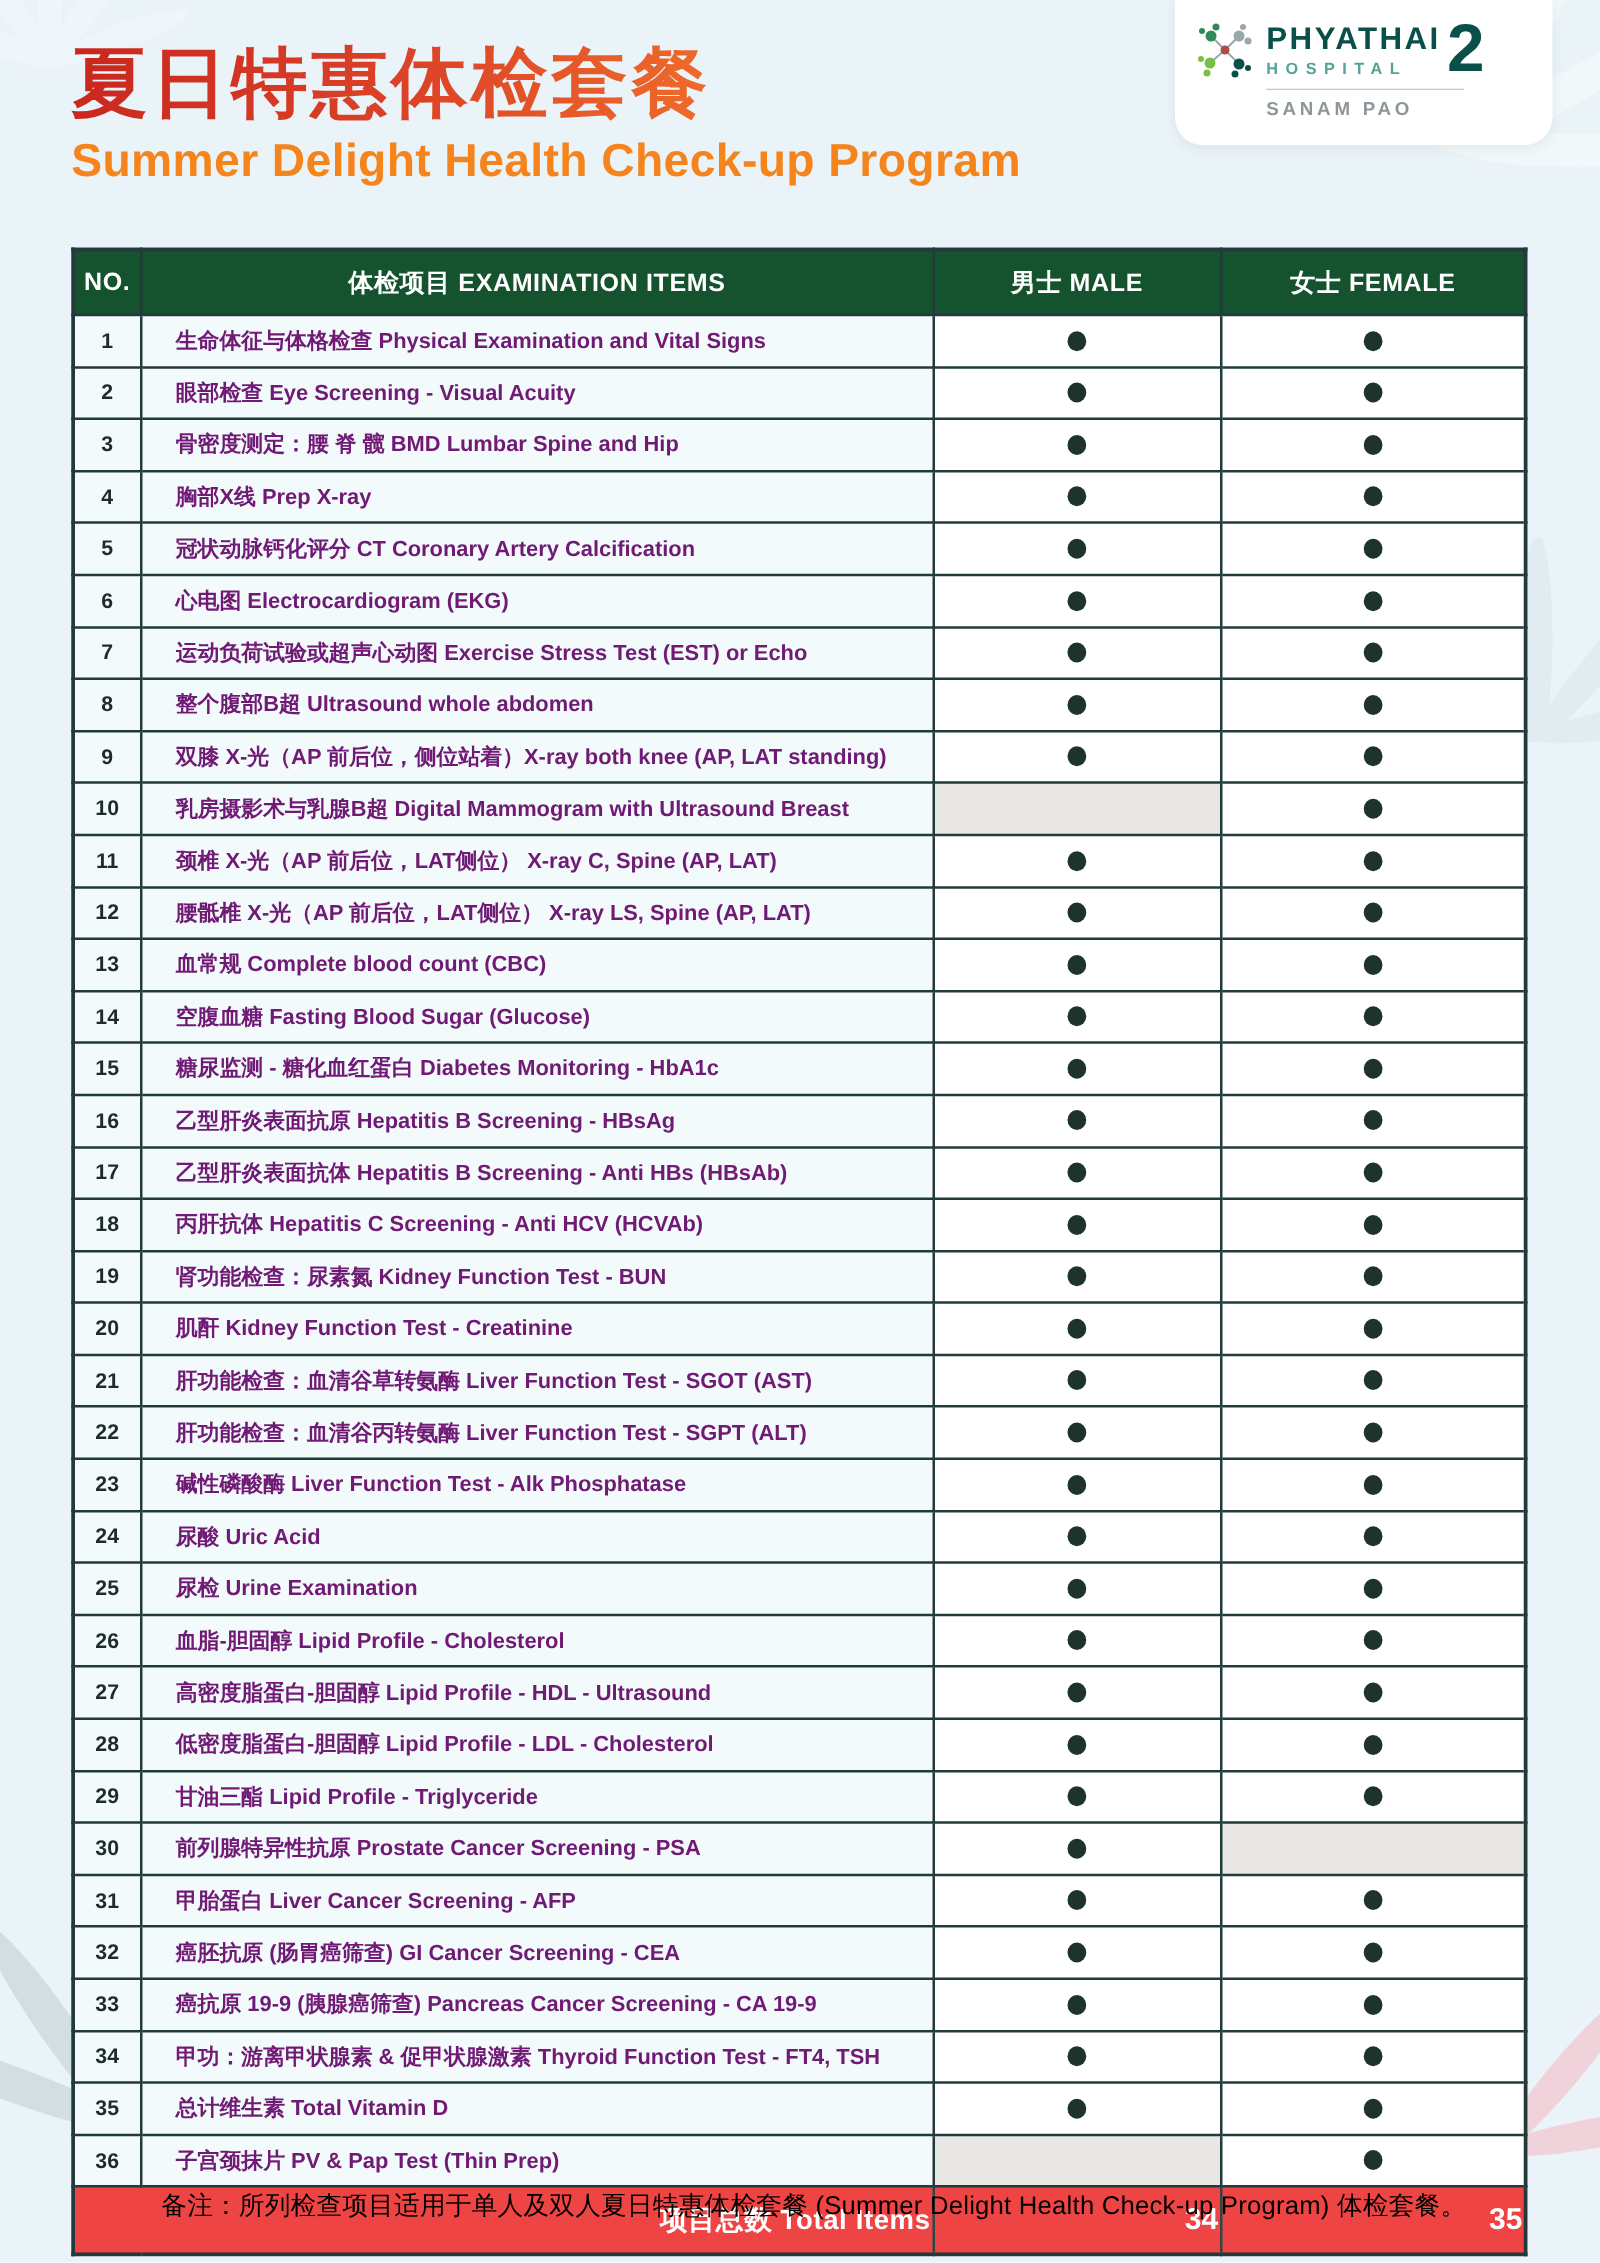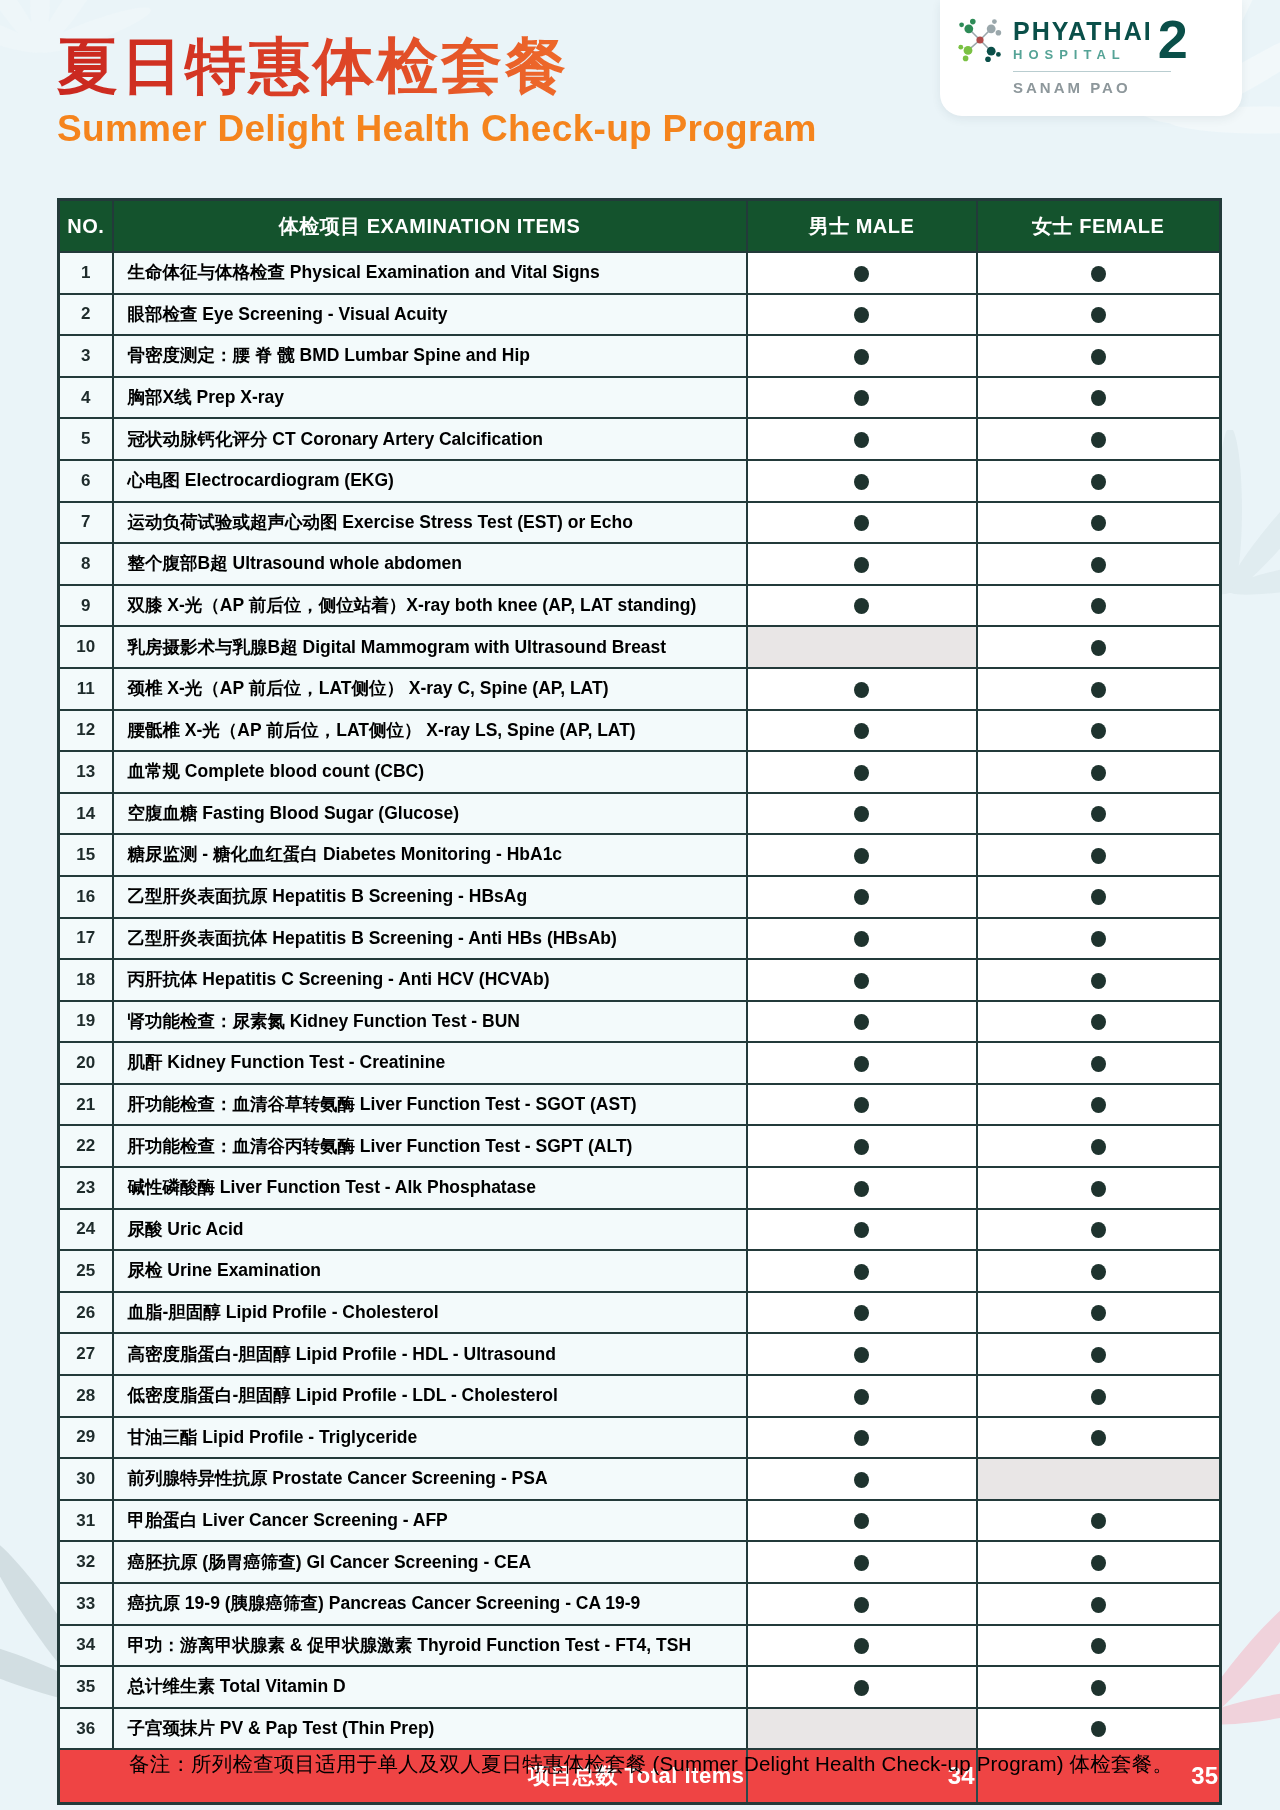--- a/index.html
+++ b/index.html
@@ -59,22 +59,22 @@
     border:3px solid #233a3a;background:#fff;
   }
   .exam-table th{
     background:#14532d;color:#ffffff;
     font-size:20px;font-weight:800;letter-spacing:.5px;
     height:48px;border:2px solid #233a3a;text-align:center;
   }
   .exam-table td{border:2px solid #233a3a;height:37.6px;vertical-align:middle;}
   .c-no{background:#f3fafb;text-align:center;font-weight:700;font-size:17px;color:#1e2b2b;}
   .c-item{
-    background:#f3fafb;font-weight:700;font-size:17.5px;color:#000000;
-    padding:0 8px 0 14px;line-height:1.1;
+    background:#f3fafb;font-weight:700;font-size:17.5px;color:#701a75;
+    padding:0 8px 0 27px;line-height:1.1;
     white-space:nowrap;overflow:hidden;
   }
   .c-dot{background:#ffffff;text-align:center;}
   .c-dot.off{background:#e9e6e6;}
   .dot{
     display:inline-block;width:15px;height:16px;border-radius:50%;
     background:#1e332e;vertical-align:middle;
   }
   .total-row td{
     background:#ef4444;color:#ffffff;font-weight:800;

